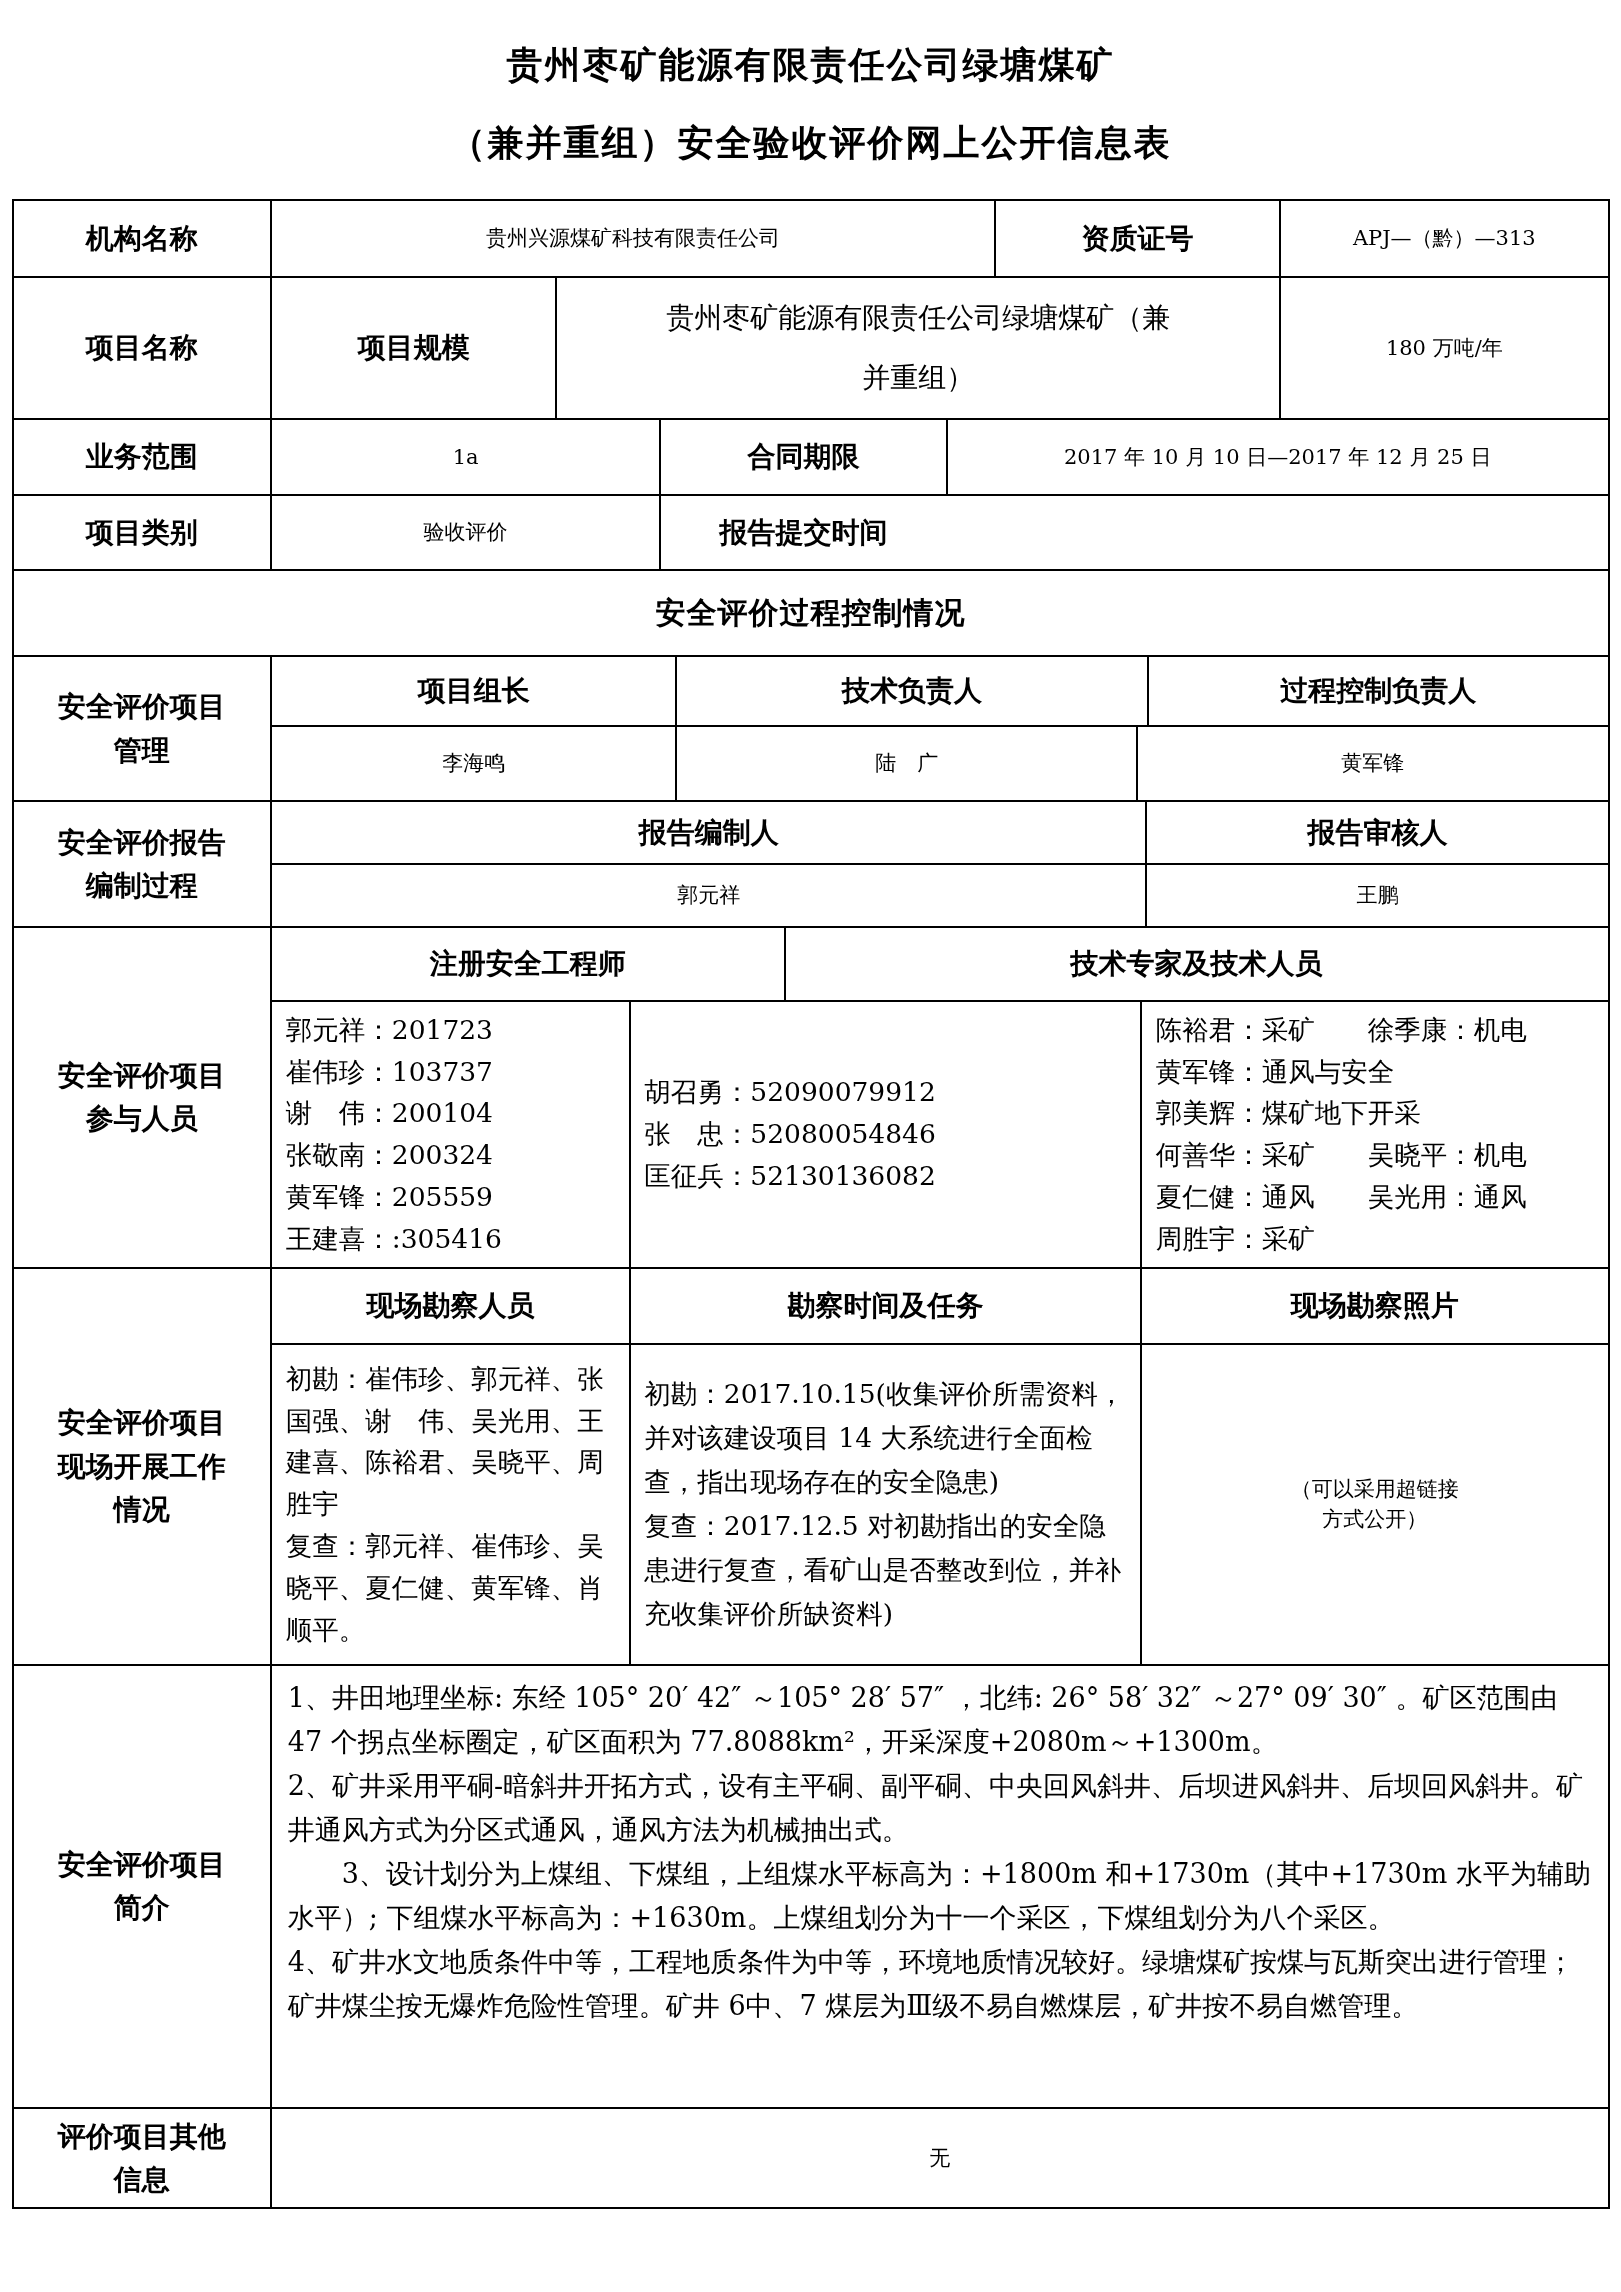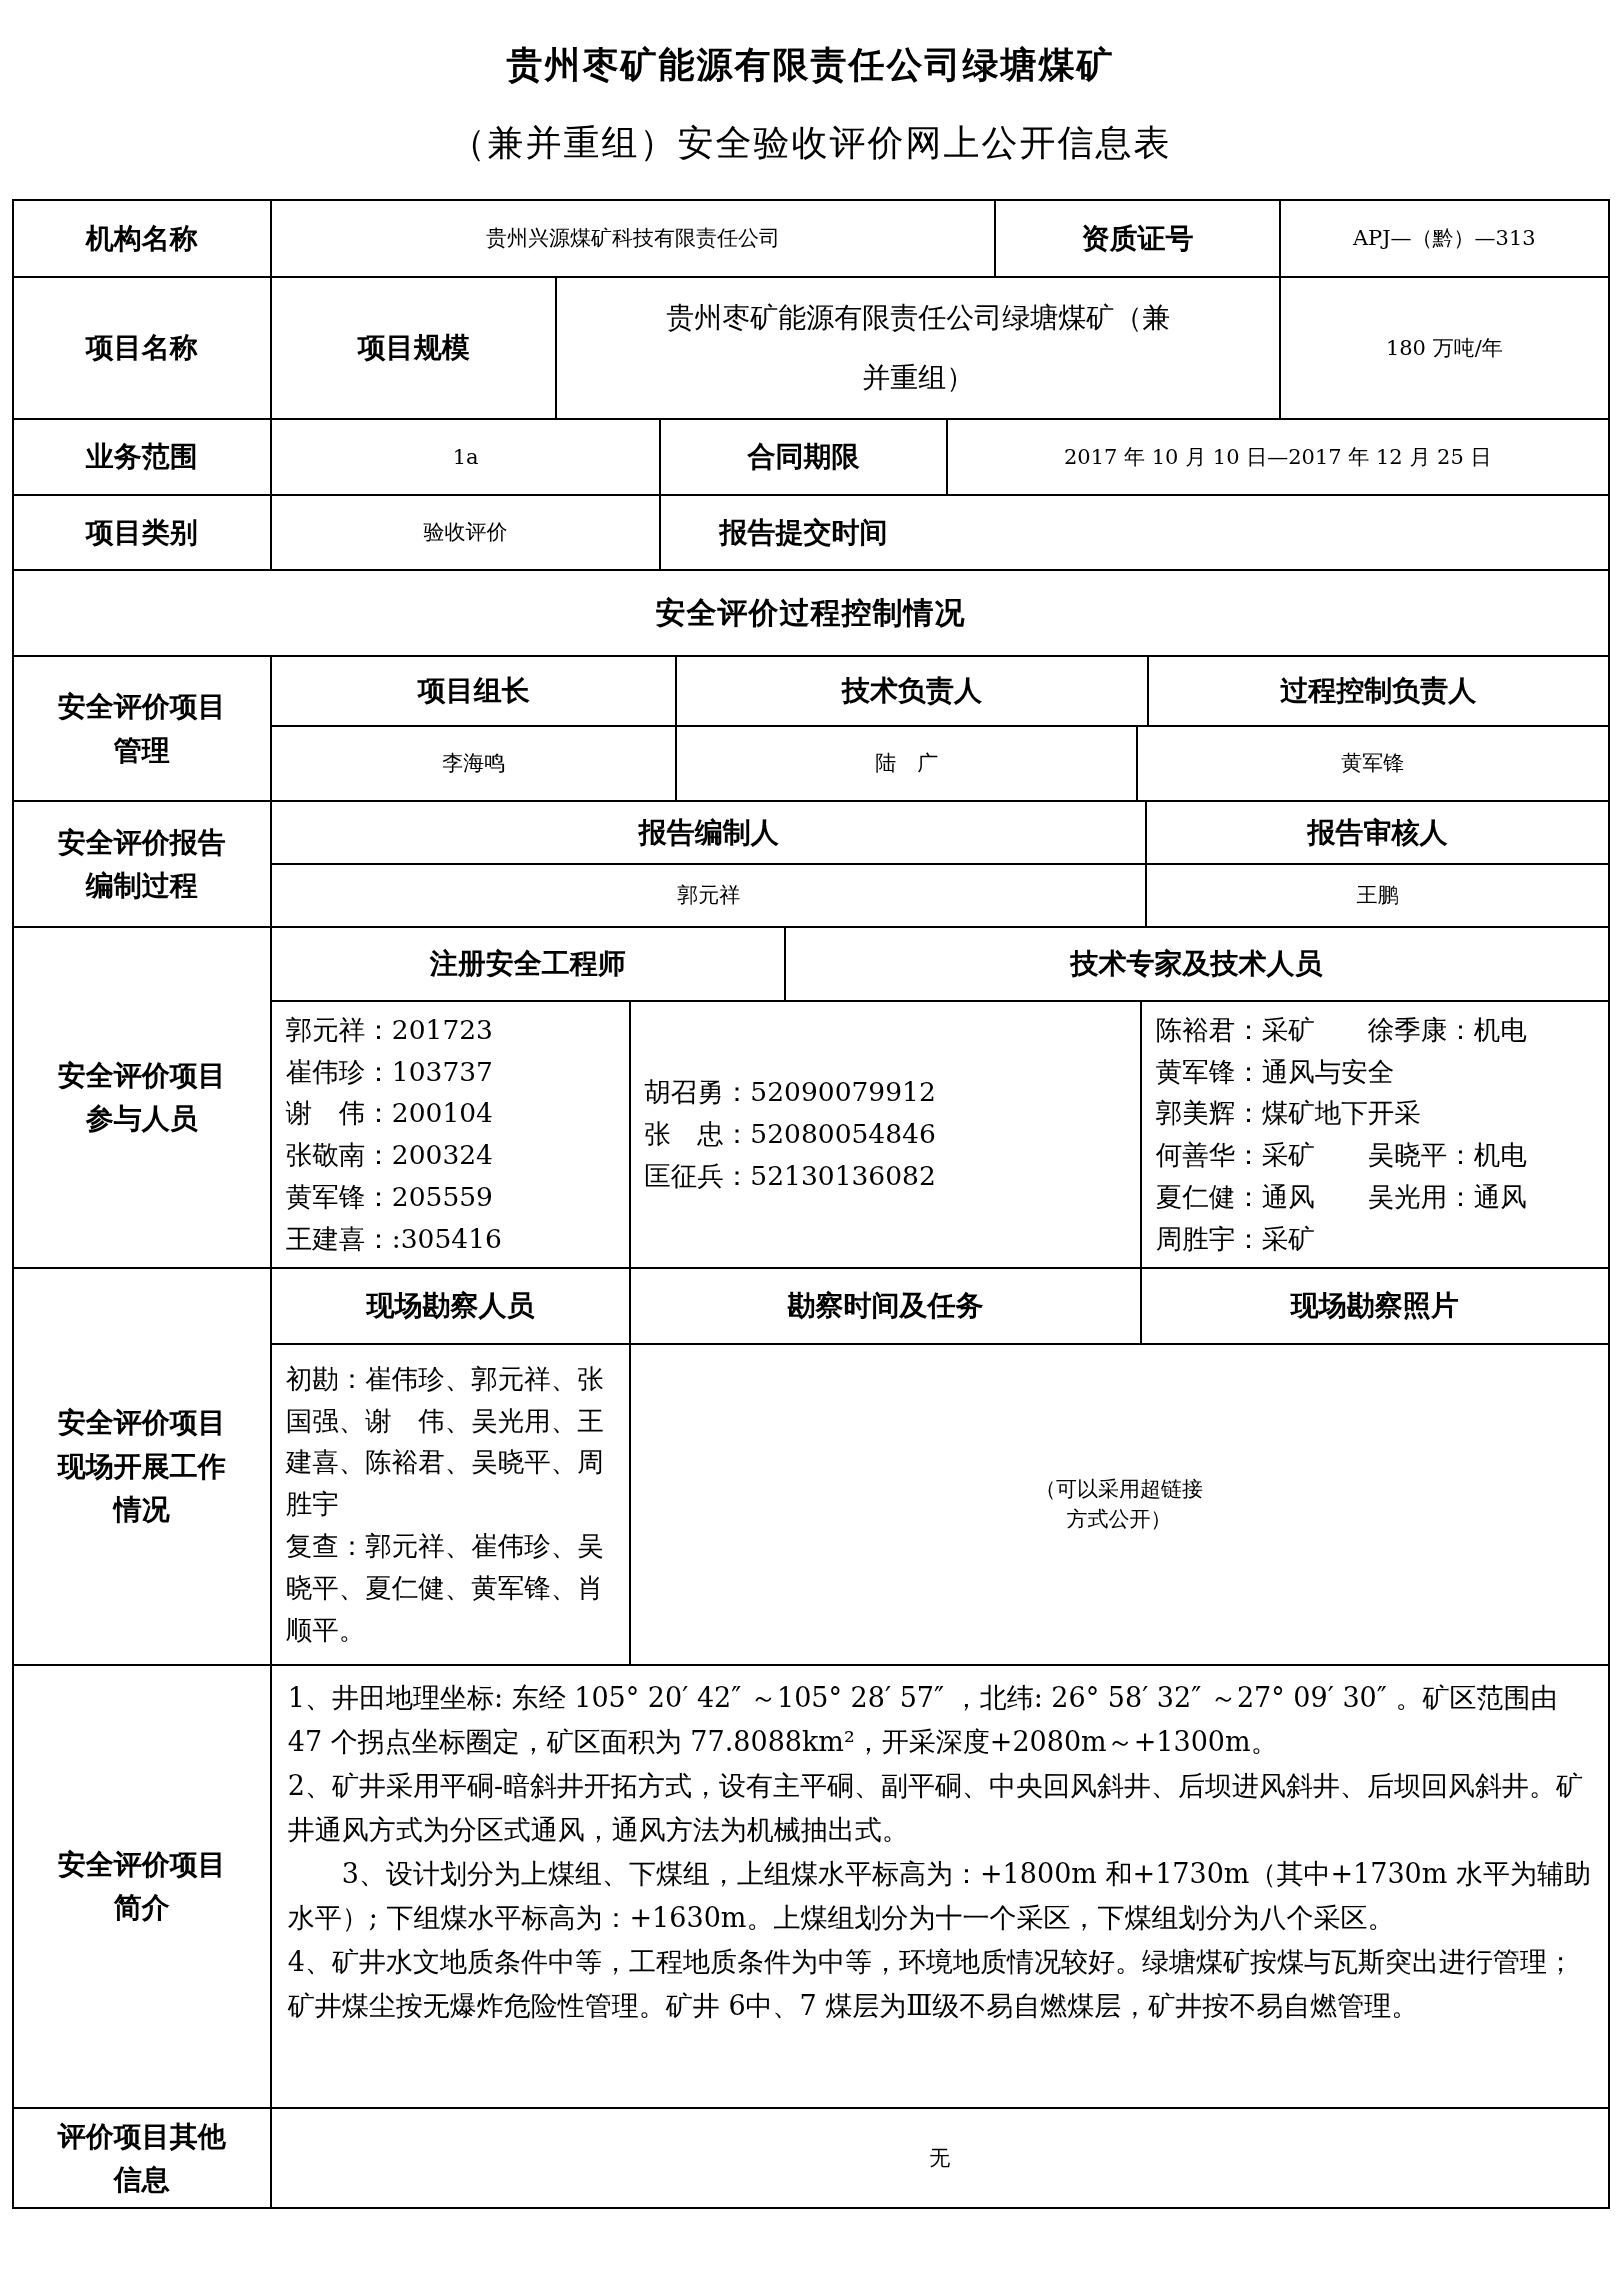--- a/index.html
+++ b/index.html
@@ -5,21 +5,21 @@
   html,body { margin:0; padding:0; background:#ffffff; }
   body {
     width:1621px; height:2293px;
     font-family:"DejaVu Serif","Liberation Serif",serif;
     color:#000;
     -webkit-font-smoothing:antialiased;
   }
   .doc { position:relative; width:1621px; }
   .titles { padding-top:41px; text-align:center; }
   .title-line1 { font-size:36px; font-weight:bold; letter-spacing:2px; }
-  .title-line2 { font-size:36px; font-weight:normal; letter-spacing:2px; margin-top:29px; margin-bottom:31px; }
+  .title-line2 { font-size:36px; font-weight:bold; letter-spacing:2px; margin-top:29px; margin-bottom:31px; }
 
   .tbl { width:1598px; margin:0 auto; border:2.9px solid #000; box-sizing:border-box; }
   .row { display:flex; align-items:stretch; }
   .tbl > :not(:first-child) { border-top:2px solid #000; }
   .cell {
     box-sizing:border-box;
     display:flex; align-items:center; justify-content:center;
     text-align:center;
     padding:5.9px 9.8px;
     font-size:21px;
@@ -177,20 +177,22 @@
 情况</div>
       <div class="side">
         <div class="row h-st-hdr">
           <div class="cell label pt-c1">现场勘察人员</div>
           <div class="cell label pt-c2">勘察时间及任务</div>
           <div class="cell label pt-c3">现场勘察照片</div>
         </div>
         <div class="row h-st-body">
           <div class="cell pt-c1 pre list-cell">初勘：崔伟珍、郭元祥、张国强、谢　伟、吴光用、王建喜、陈裕君、吴晓平、周胜宇
 复查：郭元祥、崔伟珍、吴晓平、夏仁健、黄军锋、肖顺平。</div>
+          <div class="cell pt-c2 pre schedule-cell">初勘：2017.10.15(收集评价所需资料，并对该建设项目 14 大系统进行全面检查，指出现场存在的安全隐患)
+复查：2017.12.5 对初勘指出的安全隐患进行复查，看矿山是否整改到位，并补充收集评价所缺资料)</div>
           <div class="cell pt-c3 pre">（可以采用超链接
 方式公开）</div>
         </div>
       </div>
     </div>
 
     <div class="row h-intro">
       <div class="cell label w-lab pre">安全评价项目
 简介</div>
       <div class="cell pre intro-cell" style="flex:1">1、井田地理坐标: 东经 105° 20′ 42″ ～105° 28′ 57″ ，北纬: 26° 58′ 32″ ～27° 09′ 30″ 。矿区范围由 47 个拐点坐标圈定，矿区面积为 77.8088km²，开采深度+2080m～+1300m。

